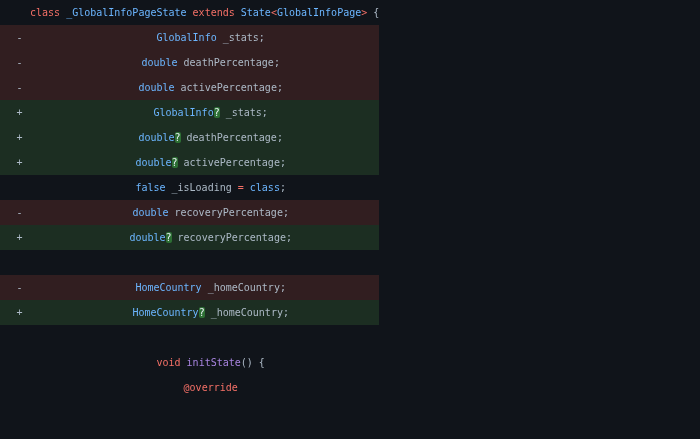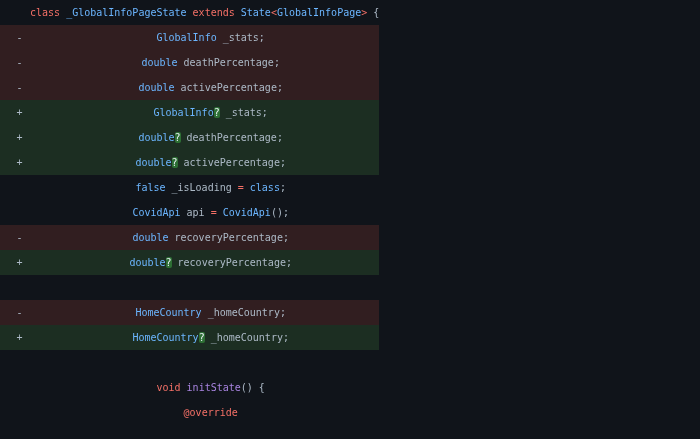--- a/index.html
+++ b/index.html
@@ -72,21 +72,20 @@
   <div class="top-pad"></div>
   <div class="rows">
       <div class="row context"><span class="marker"></span><span class="code"><span class="tok-kw">class</span><span class="tok-plain"> </span><span class="tok-type">_GlobalInfoPageState</span><span class="tok-plain"> </span><span class="tok-kw">extends</span><span class="tok-plain"> </span><span class="tok-type">State</span><span class="tok-kw">&lt;</span><span class="tok-type">GlobalInfoPage</span><span class="tok-kw">&gt;</span><span class="tok-plain"> {</span></span></div>
       <div class="row removed"><span class="marker">-</span><span class="code">  <span class="tok-type">GlobalInfo</span><span class="tok-plain"> _stats;</span></span></div>
       <div class="row removed"><span class="marker">-</span><span class="code">  <span class="tok-type">double</span><span class="tok-plain"> deathPercentage;</span></span></div>
       <div class="row removed"><span class="marker">-</span><span class="code">  <span class="tok-type">double</span><span class="tok-plain"> activePercentage;</span></span></div>
       <div class="row added"><span class="marker">+</span><span class="code">  <span class="tok-type">GlobalInfo</span><span class="tok-q">?</span><span class="tok-plain"> _stats;</span></span></div>
       <div class="row added"><span class="marker">+</span><span class="code">  <span class="tok-type">double</span><span class="tok-q">?</span><span class="tok-plain"> deathPercentage;</span></span></div>
       <div class="row added"><span class="marker">+</span><span class="code">  <span class="tok-type">double</span><span class="tok-q">?</span><span class="tok-plain"> activePercentage;</span></span></div>
       <div class="row context"><span class="marker"></span><span class="code">  <span class="tok-type">false</span><span class="tok-plain"> _isLoading </span><span class="tok-kw">=</span><span class="tok-plain"> </span><span class="tok-type">class</span><span class="tok-plain">;</span></span></div>
-      <div class="row context"><span class="marker"></span><span class="code">  <span class="tok-type">CovidApi</span><span class="tok-plain"> api </span><span class="tok-kw">=</span><span class="tok-plain"> </span><span class="tok-type">CovidApi</span><span class="tok-plain">();</span></span></div>
       <div class="row removed"><span class="marker">-</span><span class="code">  <span class="tok-type">double</span><span class="tok-plain"> recoveryPercentage;</span></span></div>
       <div class="row added"><span class="marker">+</span><span class="code">  <span class="tok-type">double</span><span class="tok-q">?</span><span class="tok-plain"> recoveryPercentage;</span></span></div>
       <div class="row context"><span class="marker"></span><span class="code"></span></div>
       <div class="row removed"><span class="marker">-</span><span class="code">  <span class="tok-type">HomeCountry</span><span class="tok-plain"> _homeCountry;</span></span></div>
       <div class="row added"><span class="marker">+</span><span class="code">  <span class="tok-type">HomeCountry</span><span class="tok-q">?</span><span class="tok-plain"> _homeCountry;</span></span></div>
       <div class="row context"><span class="marker"></span><span class="code"></span></div>
       <div class="row context"><span class="marker"></span><span class="code">  <span class="tok-kw">void</span><span class="tok-plain"> </span><span class="tok-purple">initState</span><span class="tok-plain">() {</span></span></div>
       <div class="row context"><span class="marker"></span><span class="code">  <span class="tok-kw">@override</span></span></div>
     </div>
   <div class="partial-strip"></div>

